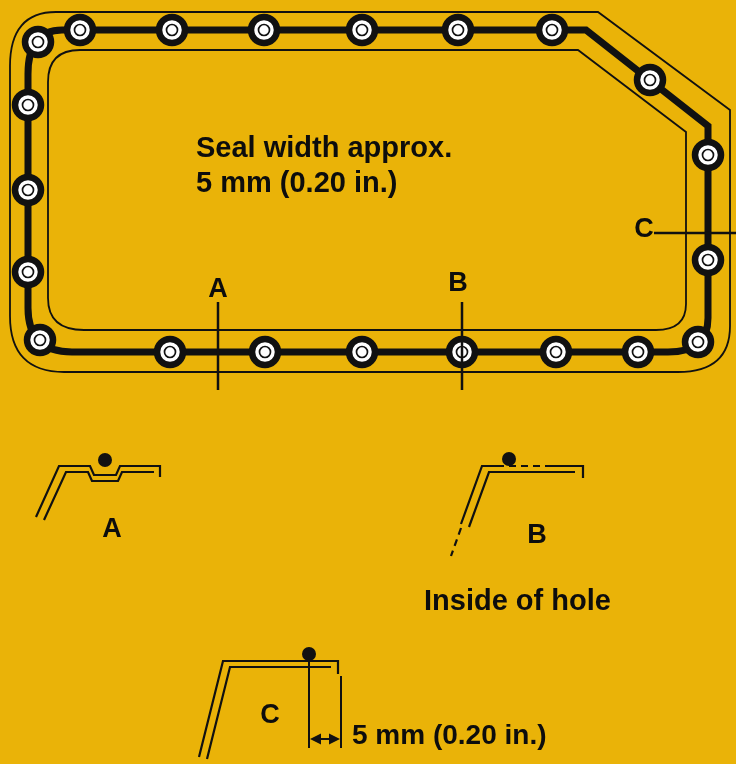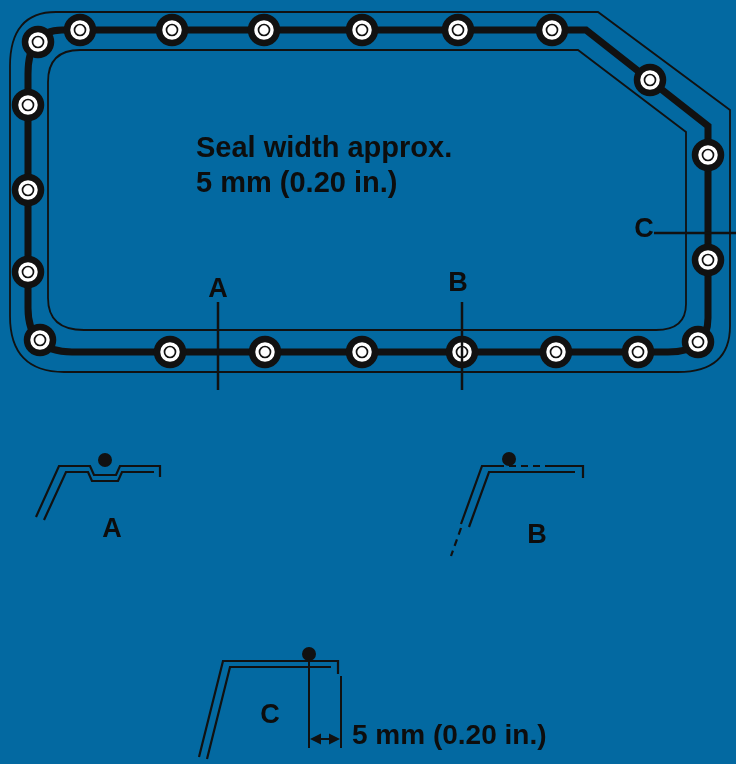--- a/index.html
+++ b/index.html
@@ -4,21 +4,21 @@
 <style>
   html, body {
     margin: 0;
     padding: 0;
     background: #ffffff;
   }
   .canvas {
     position: relative;
     width: 736px;
     height: 764px;
-    background: #0369a1;
+    background: #eab308;
     font-family: "Liberation Sans", "DejaVu Sans", sans-serif;
     color: #0d0d0d;
     overflow: hidden;
   }
   svg.drawing {
     position: absolute;
     left: 0;
     top: 0;
   }
   .lbl {
@@ -135,17 +135,18 @@
     <span style="display:block">5 mm (0.20 in.)</span>
   </div>
 
   <span class="lbl marker-lbl marker-a-lbl">A</span>
   <span class="lbl marker-lbl marker-b-lbl">B</span>
   <span class="lbl marker-lbl marker-c-lbl">C</span>
 
   <span class="lbl section-lbl section-a-lbl">A</span>
 
   <span class="lbl section-lbl section-b-lbl">B</span>
+  <span class="lbl caption caption-b">Inside of hole</span>
 
   <span class="lbl section-lbl section-c-lbl">C</span>
   <span class="lbl dim-text">5 mm (0.20 in.)</span>
 
 </div>
 
 </body></html>

